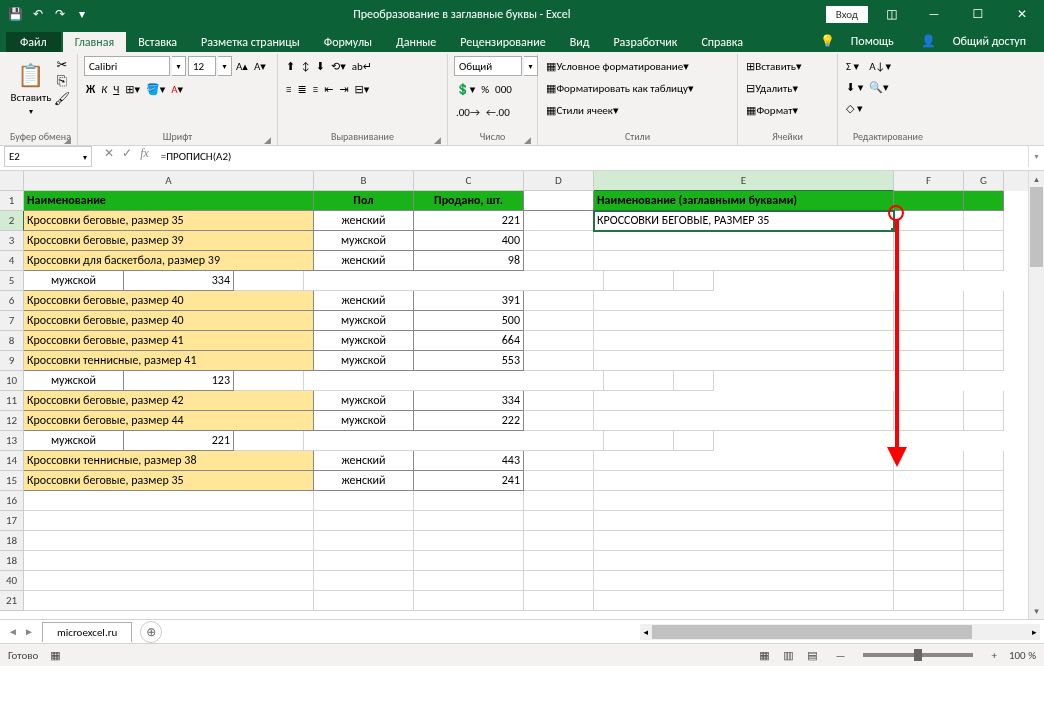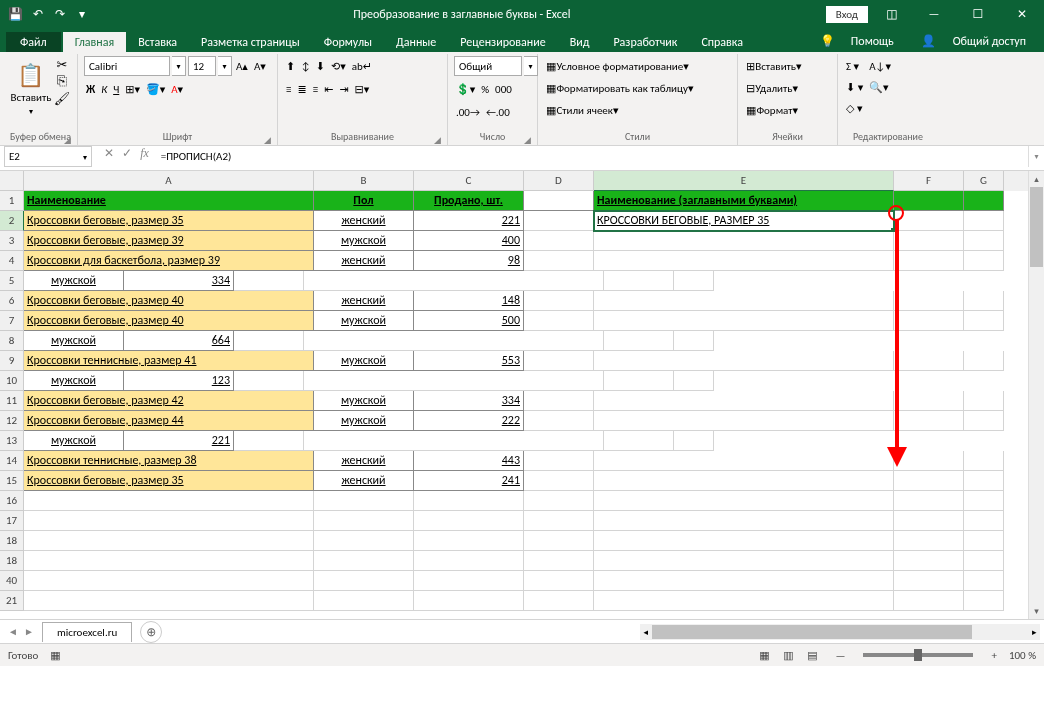--- a/index.html
+++ b/index.html
@@ -49,21 +49,21 @@
 
 
 .grid-area { position:relative; height: 448px; background:#fff; display:flex;}
 .sel-all { width:24px; height:20px; background:#f0f0f0; border-right:1px solid #ccc; border-bottom:1px solid #ccc;}
 .col-headers { position:absolute; top:0; left:24px; right:16px; height:20px; display:flex; background:#f0f0f0;}
 .col-h { border-right:1px solid #ccc; border-bottom:1px solid #ccc; text-align:center; font-size:11px; color:#444; line-height:20px; background:#f0f0f0;}
 .col-h.sel { background:#d3ead3; border-bottom:1px solid #217346;}
 .row-headers { position:absolute; top:20px; left:0; width:24px; bottom:0;}
 .row-h { height:20px; border-right:1px solid #ccc; border-bottom:1px solid #ccc; text-align:center; font-size:11px; color:#444; line-height:20px; background:#f0f0f0;}
 .row-h.sel { background:#d3ead3; border-right:1px solid #217346;}
-.cells { position:absolute; top:20px; left:24px; right:16px; bottom:0;text-decoration:underline;}
+.cells { position:absolute; top:20px; left:24px; right:16px; bottom:0;}
 .cell-row { height:20px; display:flex;}
 .cell { border-right:1px solid #d4d4d4; border-bottom:1px solid #d4d4d4; font-size:12px; line-height:19px; padding:0 3px; overflow:hidden; white-space:nowrap;}
 .hdr-row .cell { background:#19b319; font-weight:bold; border-right:1px solid #888; border-bottom:1px solid #888;}
 .data-a { background:#ffe699; border-right:1px solid #888; border-bottom:1px solid #888;}
 .data-b { text-align:center; border-right:1px solid #888; border-bottom:1px solid #888;}
 .data-c { text-align:right; border-right:1px solid #888; border-bottom:1px solid #888;}
 .hdr-e { background:#ffff00; font-weight:bold;}
 .sel-cell { outline:2px solid #217346; outline-offset:-1px; position:relative;}
 .fill-handle { position:absolute; right:-3px; bottom:-3px; width:6px; height:6px; background:#217346; border:1px solid #fff;}
 .red-circle { position:absolute; width:16px; height:16px; border:2px solid red; border-radius:50%; z-index:10;}
@@ -335,36 +335,37 @@
         <div class="cell data-b" style="width: 100px;">мужской</div>
         <div class="cell data-c" style="width: 110px;">334</div>
         <div class="cell " style="width: 70px;"></div>
         <div class="cell " style="width: 300px;"></div>
         <div class="cell " style="width: 70px;"></div>
         <div class="cell " style="width: 40px;"></div>
       </div>
       <div class="cell-row">
         <div class="cell data-a" style="width: 290px;">Кроссовки беговые, размер 40</div>
         <div class="cell data-b" style="width: 100px;">женский</div>
-        <div class="cell data-c" style="width: 110px;">148</div>
+        <div class="cell data-c" style="width: 110px;">391</div>
         <div class="cell " style="width: 70px;"></div>
         <div class="cell " style="width: 300px;"></div>
         <div class="cell " style="width: 70px;"></div>
         <div class="cell " style="width: 40px;"></div>
       </div>
       <div class="cell-row">
         <div class="cell data-a" style="width: 290px;">Кроссовки беговые, размер 40</div>
         <div class="cell data-b" style="width: 100px;">мужской</div>
         <div class="cell data-c" style="width: 110px;">500</div>
         <div class="cell " style="width: 70px;"></div>
         <div class="cell " style="width: 300px;"></div>
         <div class="cell " style="width: 70px;"></div>
         <div class="cell " style="width: 40px;"></div>
       </div>
       <div class="cell-row">
+        <div class="cell data-a" style="width: 290px;">Кроссовки беговые, размер 41</div>
         <div class="cell data-b" style="width: 100px;">мужской</div>
         <div class="cell data-c" style="width: 110px;">664</div>
         <div class="cell " style="width: 70px;"></div>
         <div class="cell " style="width: 300px;"></div>
         <div class="cell " style="width: 70px;"></div>
         <div class="cell " style="width: 40px;"></div>
       </div>
       <div class="cell-row">
         <div class="cell data-a" style="width: 290px;">Кроссовки теннисные, размер 41</div>
         <div class="cell data-b" style="width: 100px;">мужской</div>

